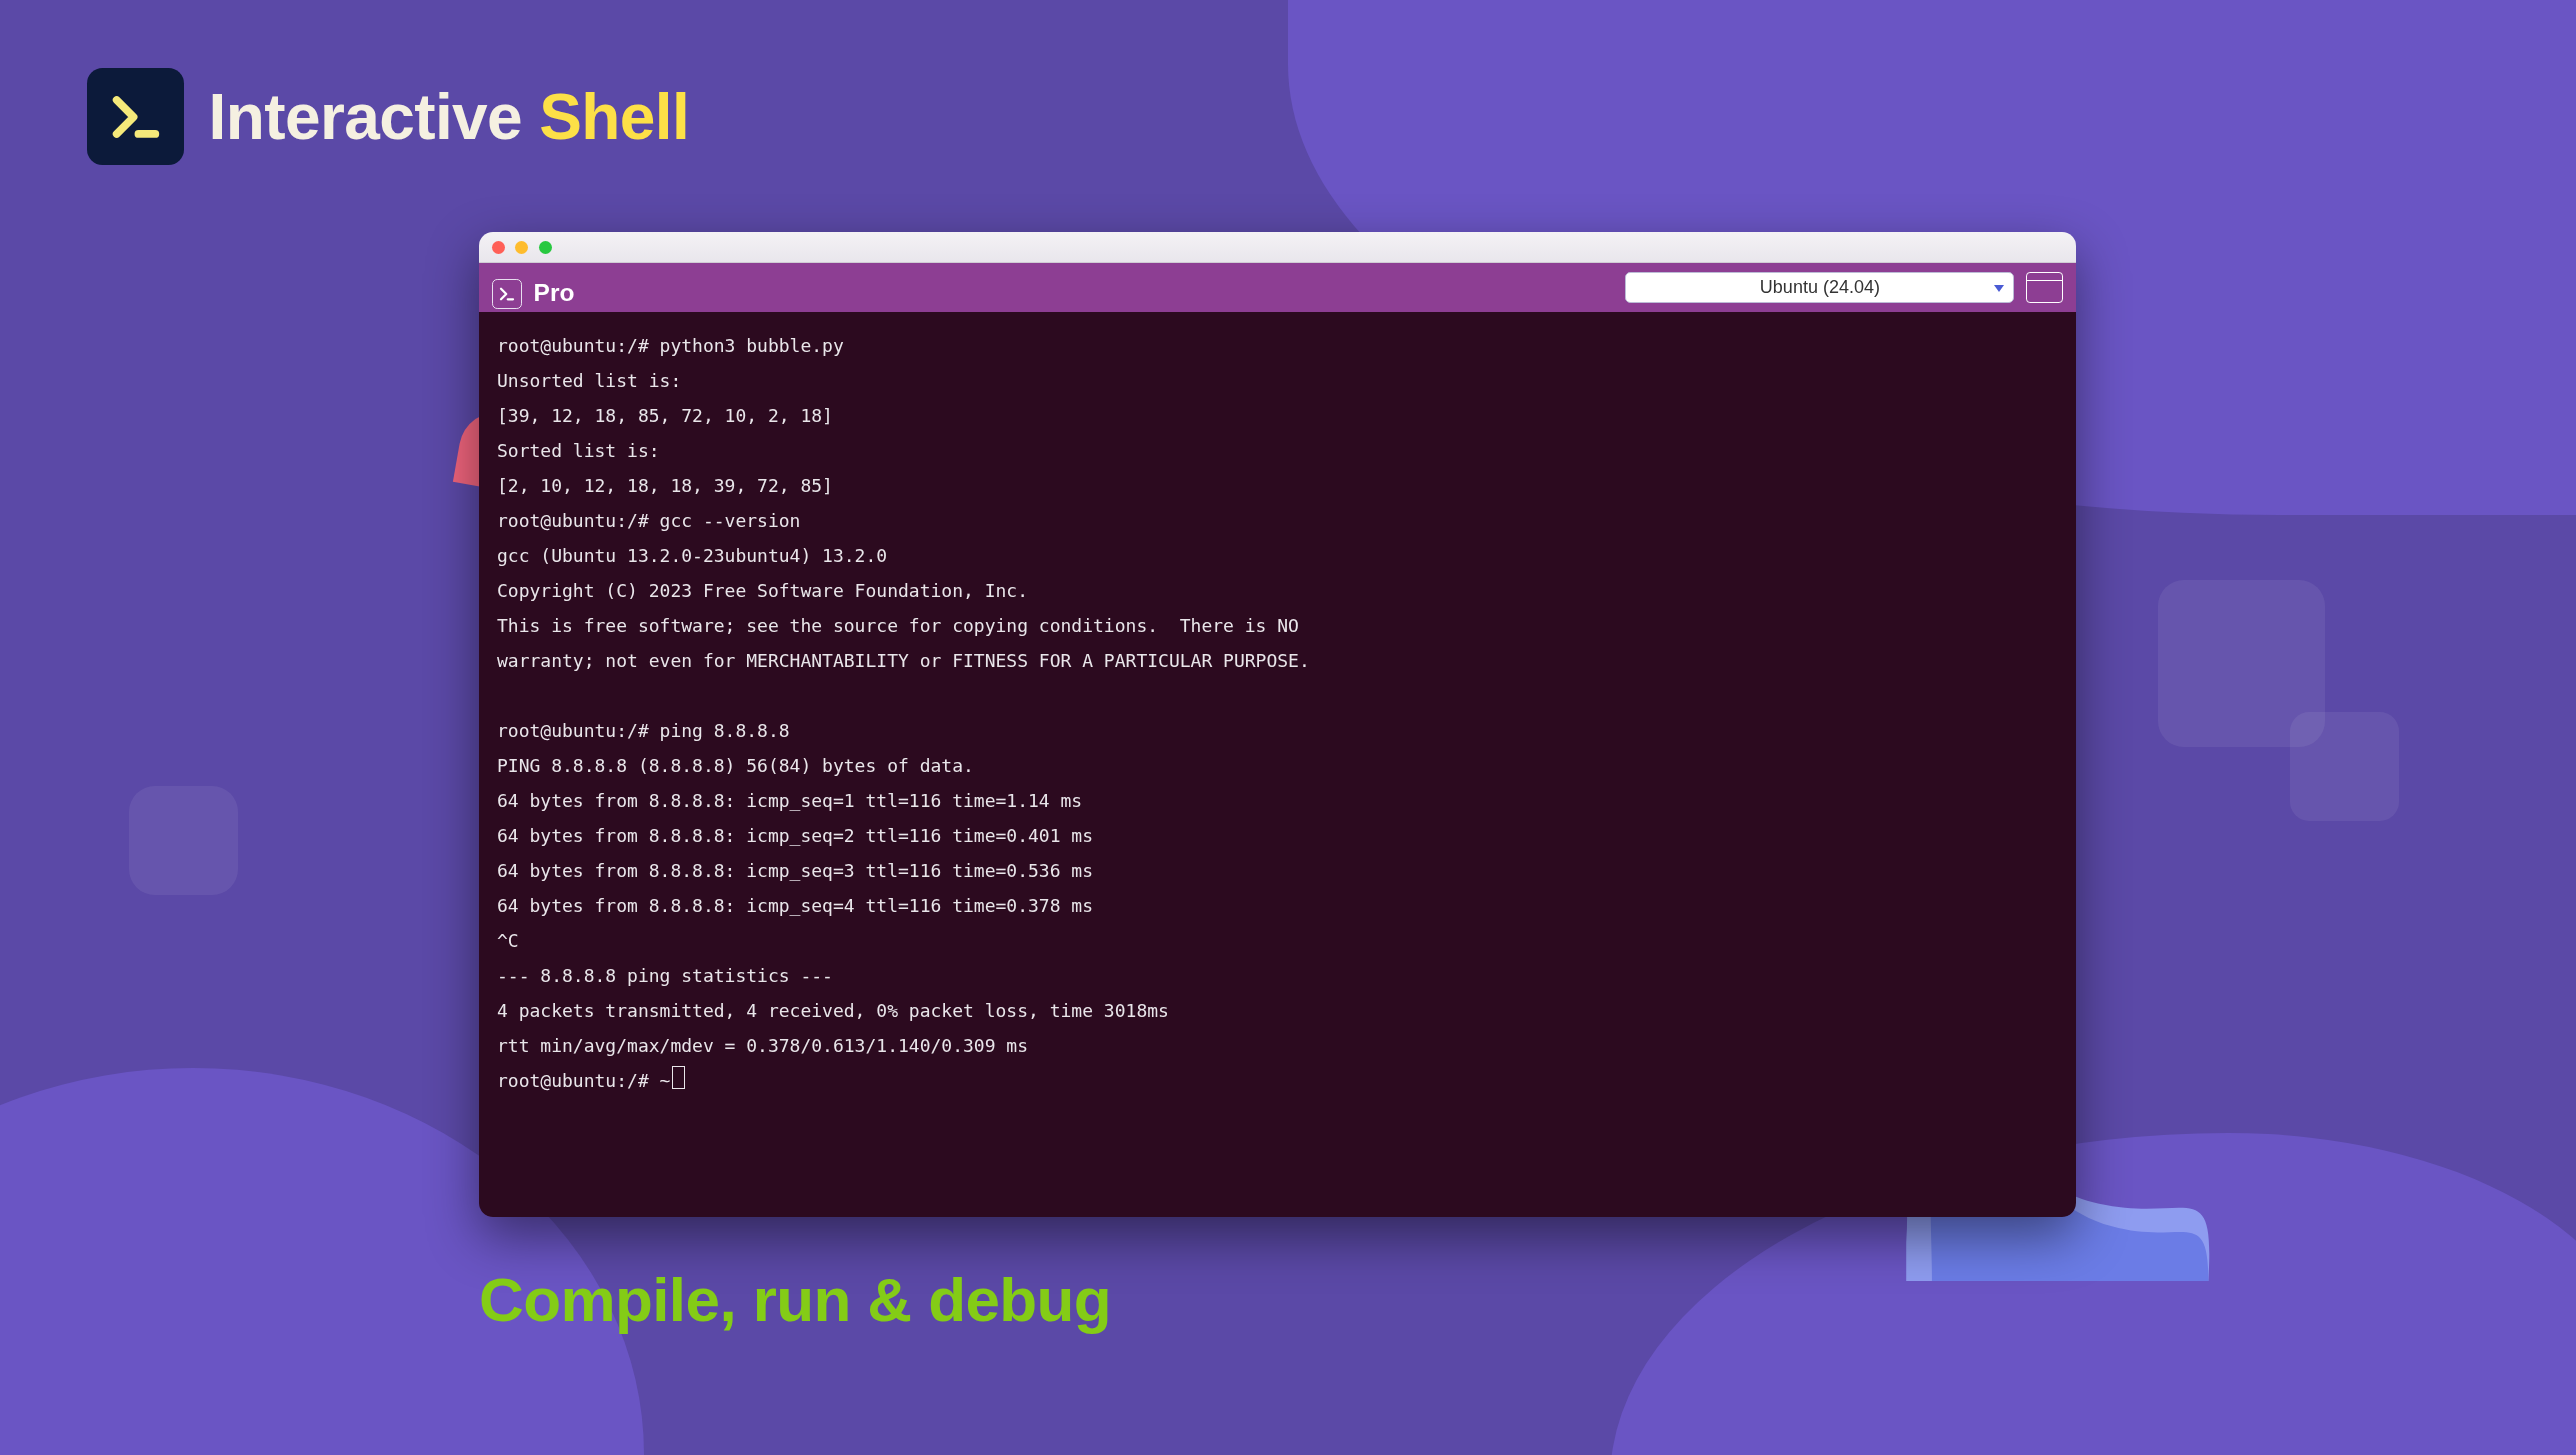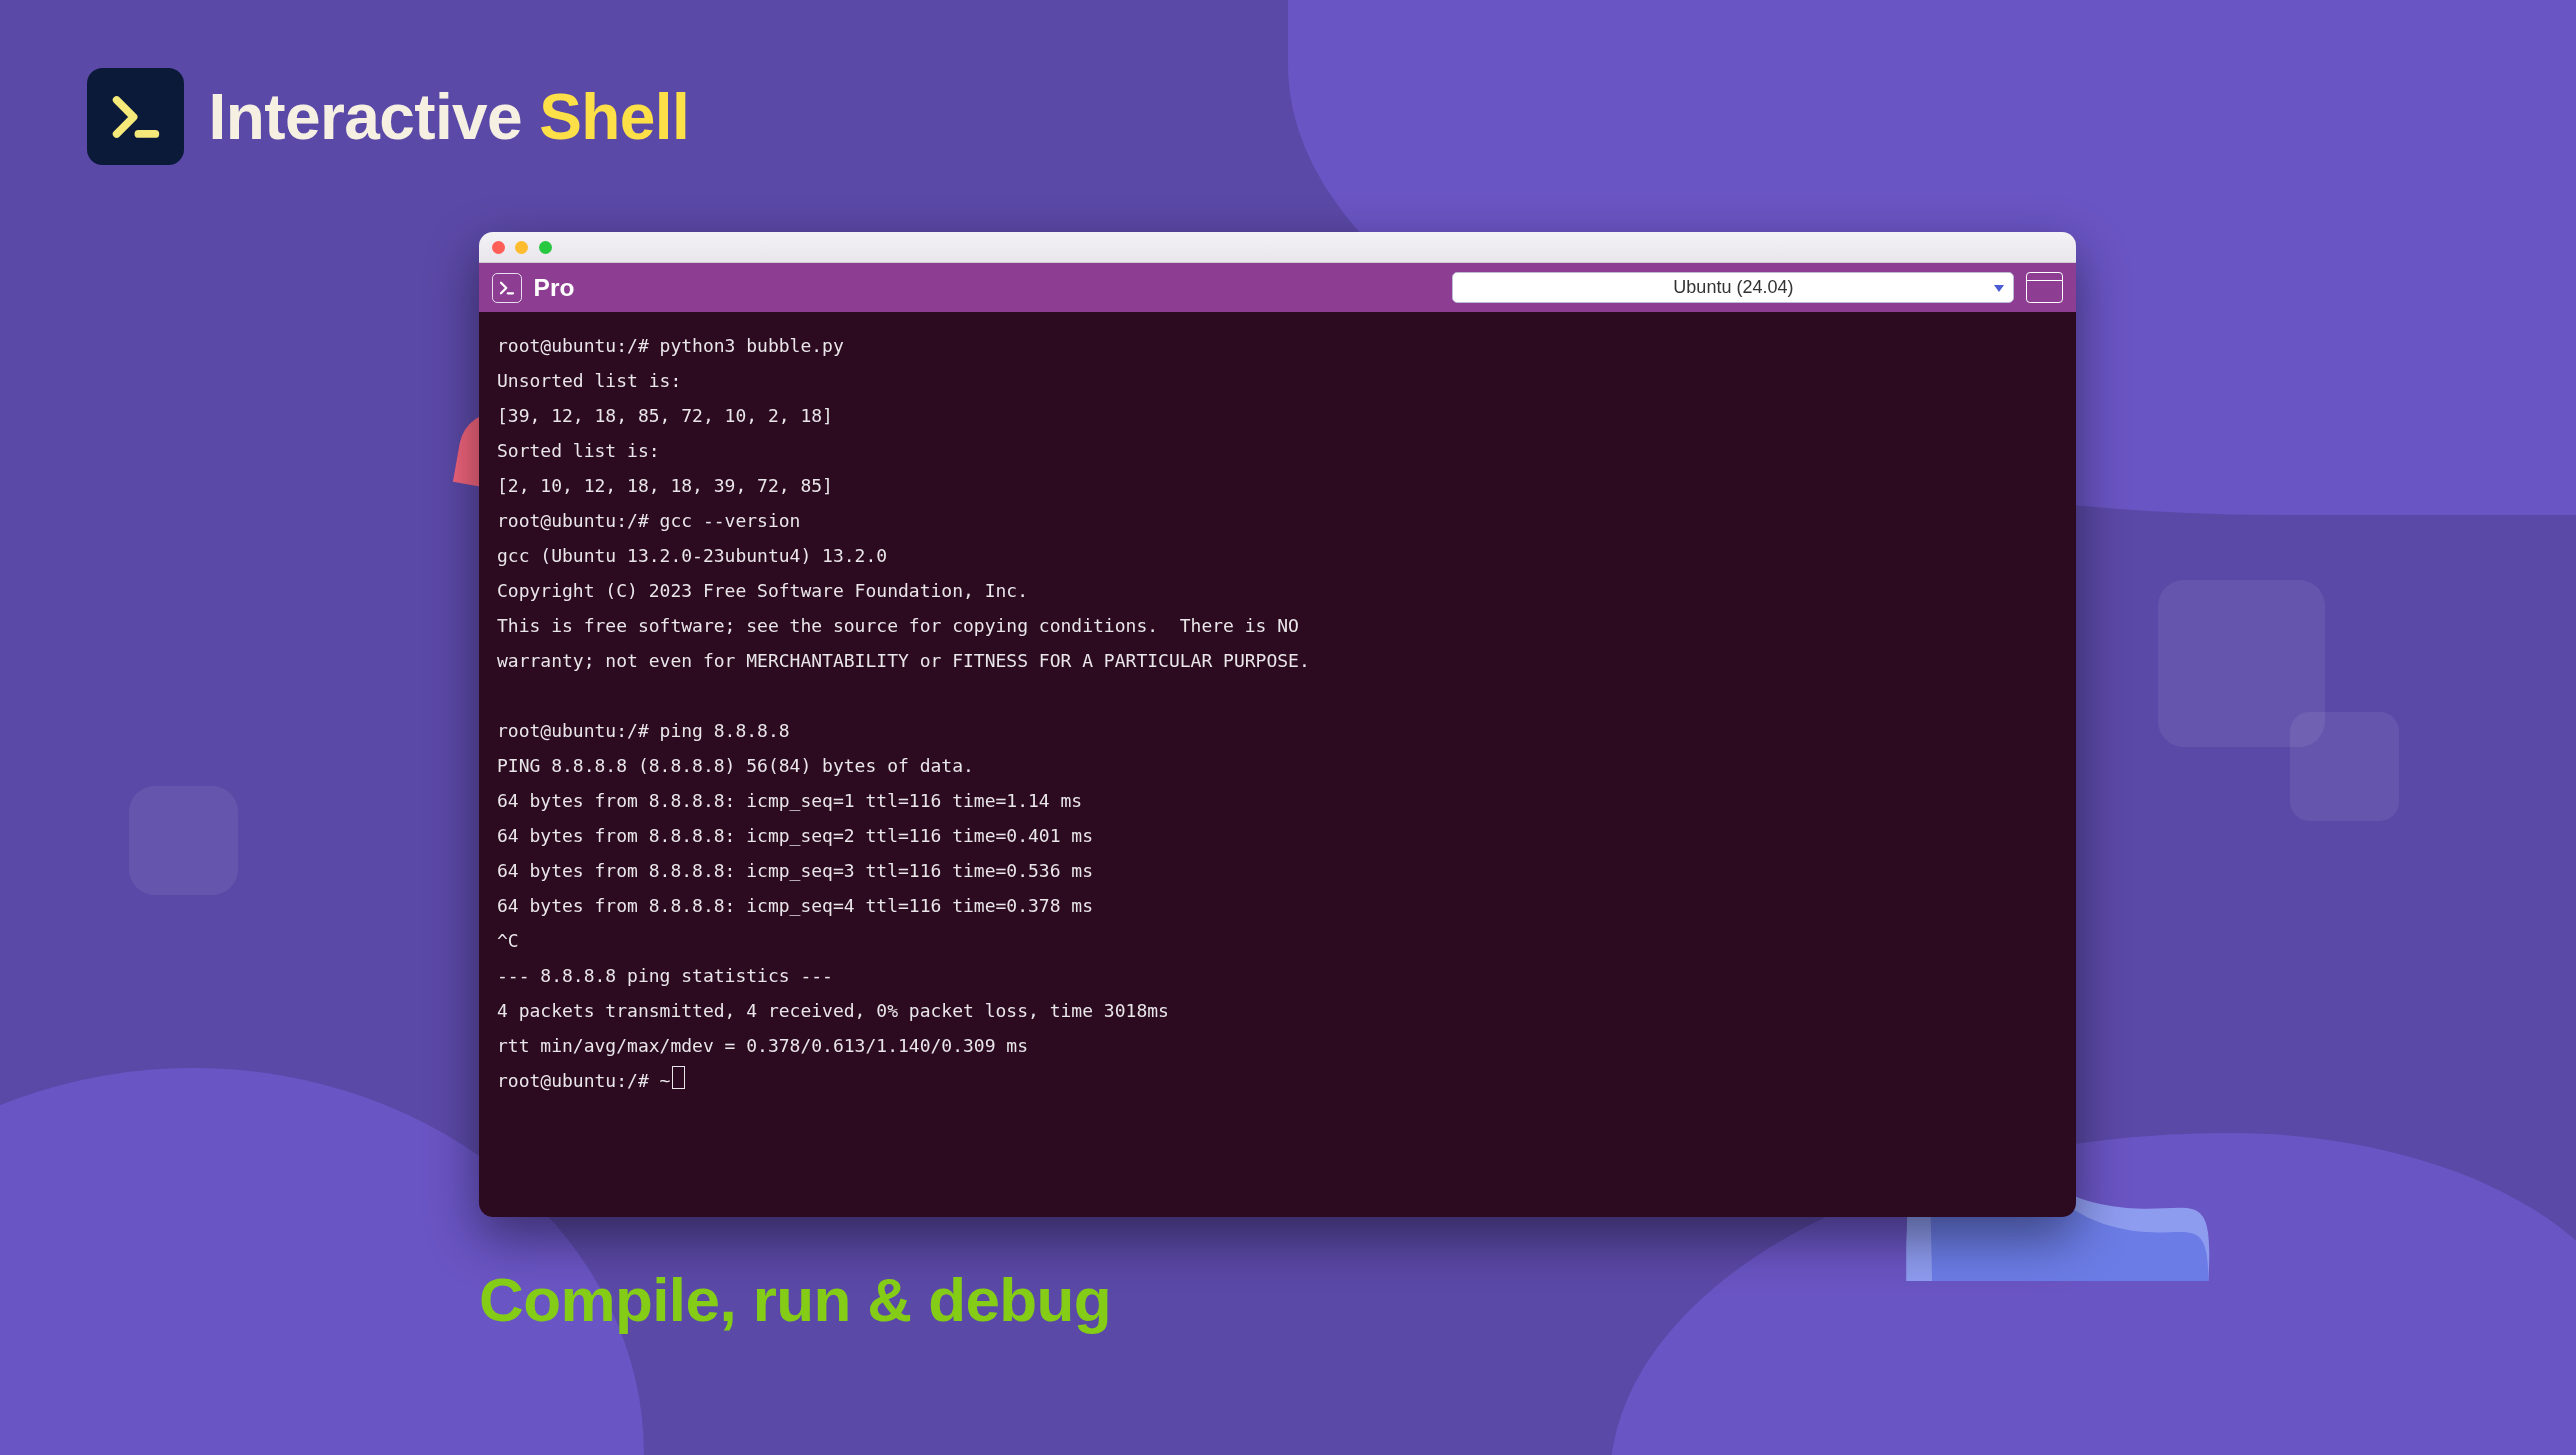--- a/index.html
+++ b/index.html
@@ -98,32 +98,32 @@
     background: linear-gradient(#f4f2f5,#e9e6ec);
     border-bottom: 0.6px solid #d0ccd4;
     display:flex; align-items:center; padding: 0 13px; gap:10.3px;
   }
   .traffic { width:13px; height:13px; border-radius:50%; }
   .t-red{background:#ff5f57;} .t-yellow{background:#febc2e;} .t-green{background:#28c840;}
 
   .app-toolbar{
     height: 49px;
     background: #8d3e93;
-    display:flex; align-items:center; padding: 4px 13px;
+    display:flex; padding: 16px 13px;
     gap: 11.6px;
   }
   .app-logo{
     width:30px;height:30px;border:1.9px solid #e8dff0;border-radius:5.2px;
     display:flex;align-items:center;justify-content:center;
   }
   .app-logo svg{width:18px;height:18px;}
   .app-name{ color:#fff; font-weight:700; font-size:24.5px; }
   .toolbar-right{ margin-left:auto; display:flex; align-items:center; gap:11.6px;}
   .os-dropdown{
-    width:562px; height:31px; background:#fff; border:1.3px solid #bcbcd6;
+    width:389px; height:31px; background:#fff; border:1.3px solid #bcbcd6;
     border-radius:5.2px; display:flex; align-items:center; justify-content:center;
     position:relative; font-size:18px; color:#333;
   }
   .os-dropdown::after{
     content:""; position:absolute; right:9px; top:11.6px;
     border-left:5.8px solid transparent; border-right:5.8px solid transparent;
     border-top:7px solid #4a5bd4;
   }
   .layout-btn{
     width:37px;height:31px;border:1.9px solid #fff;border-radius:3.9px;

